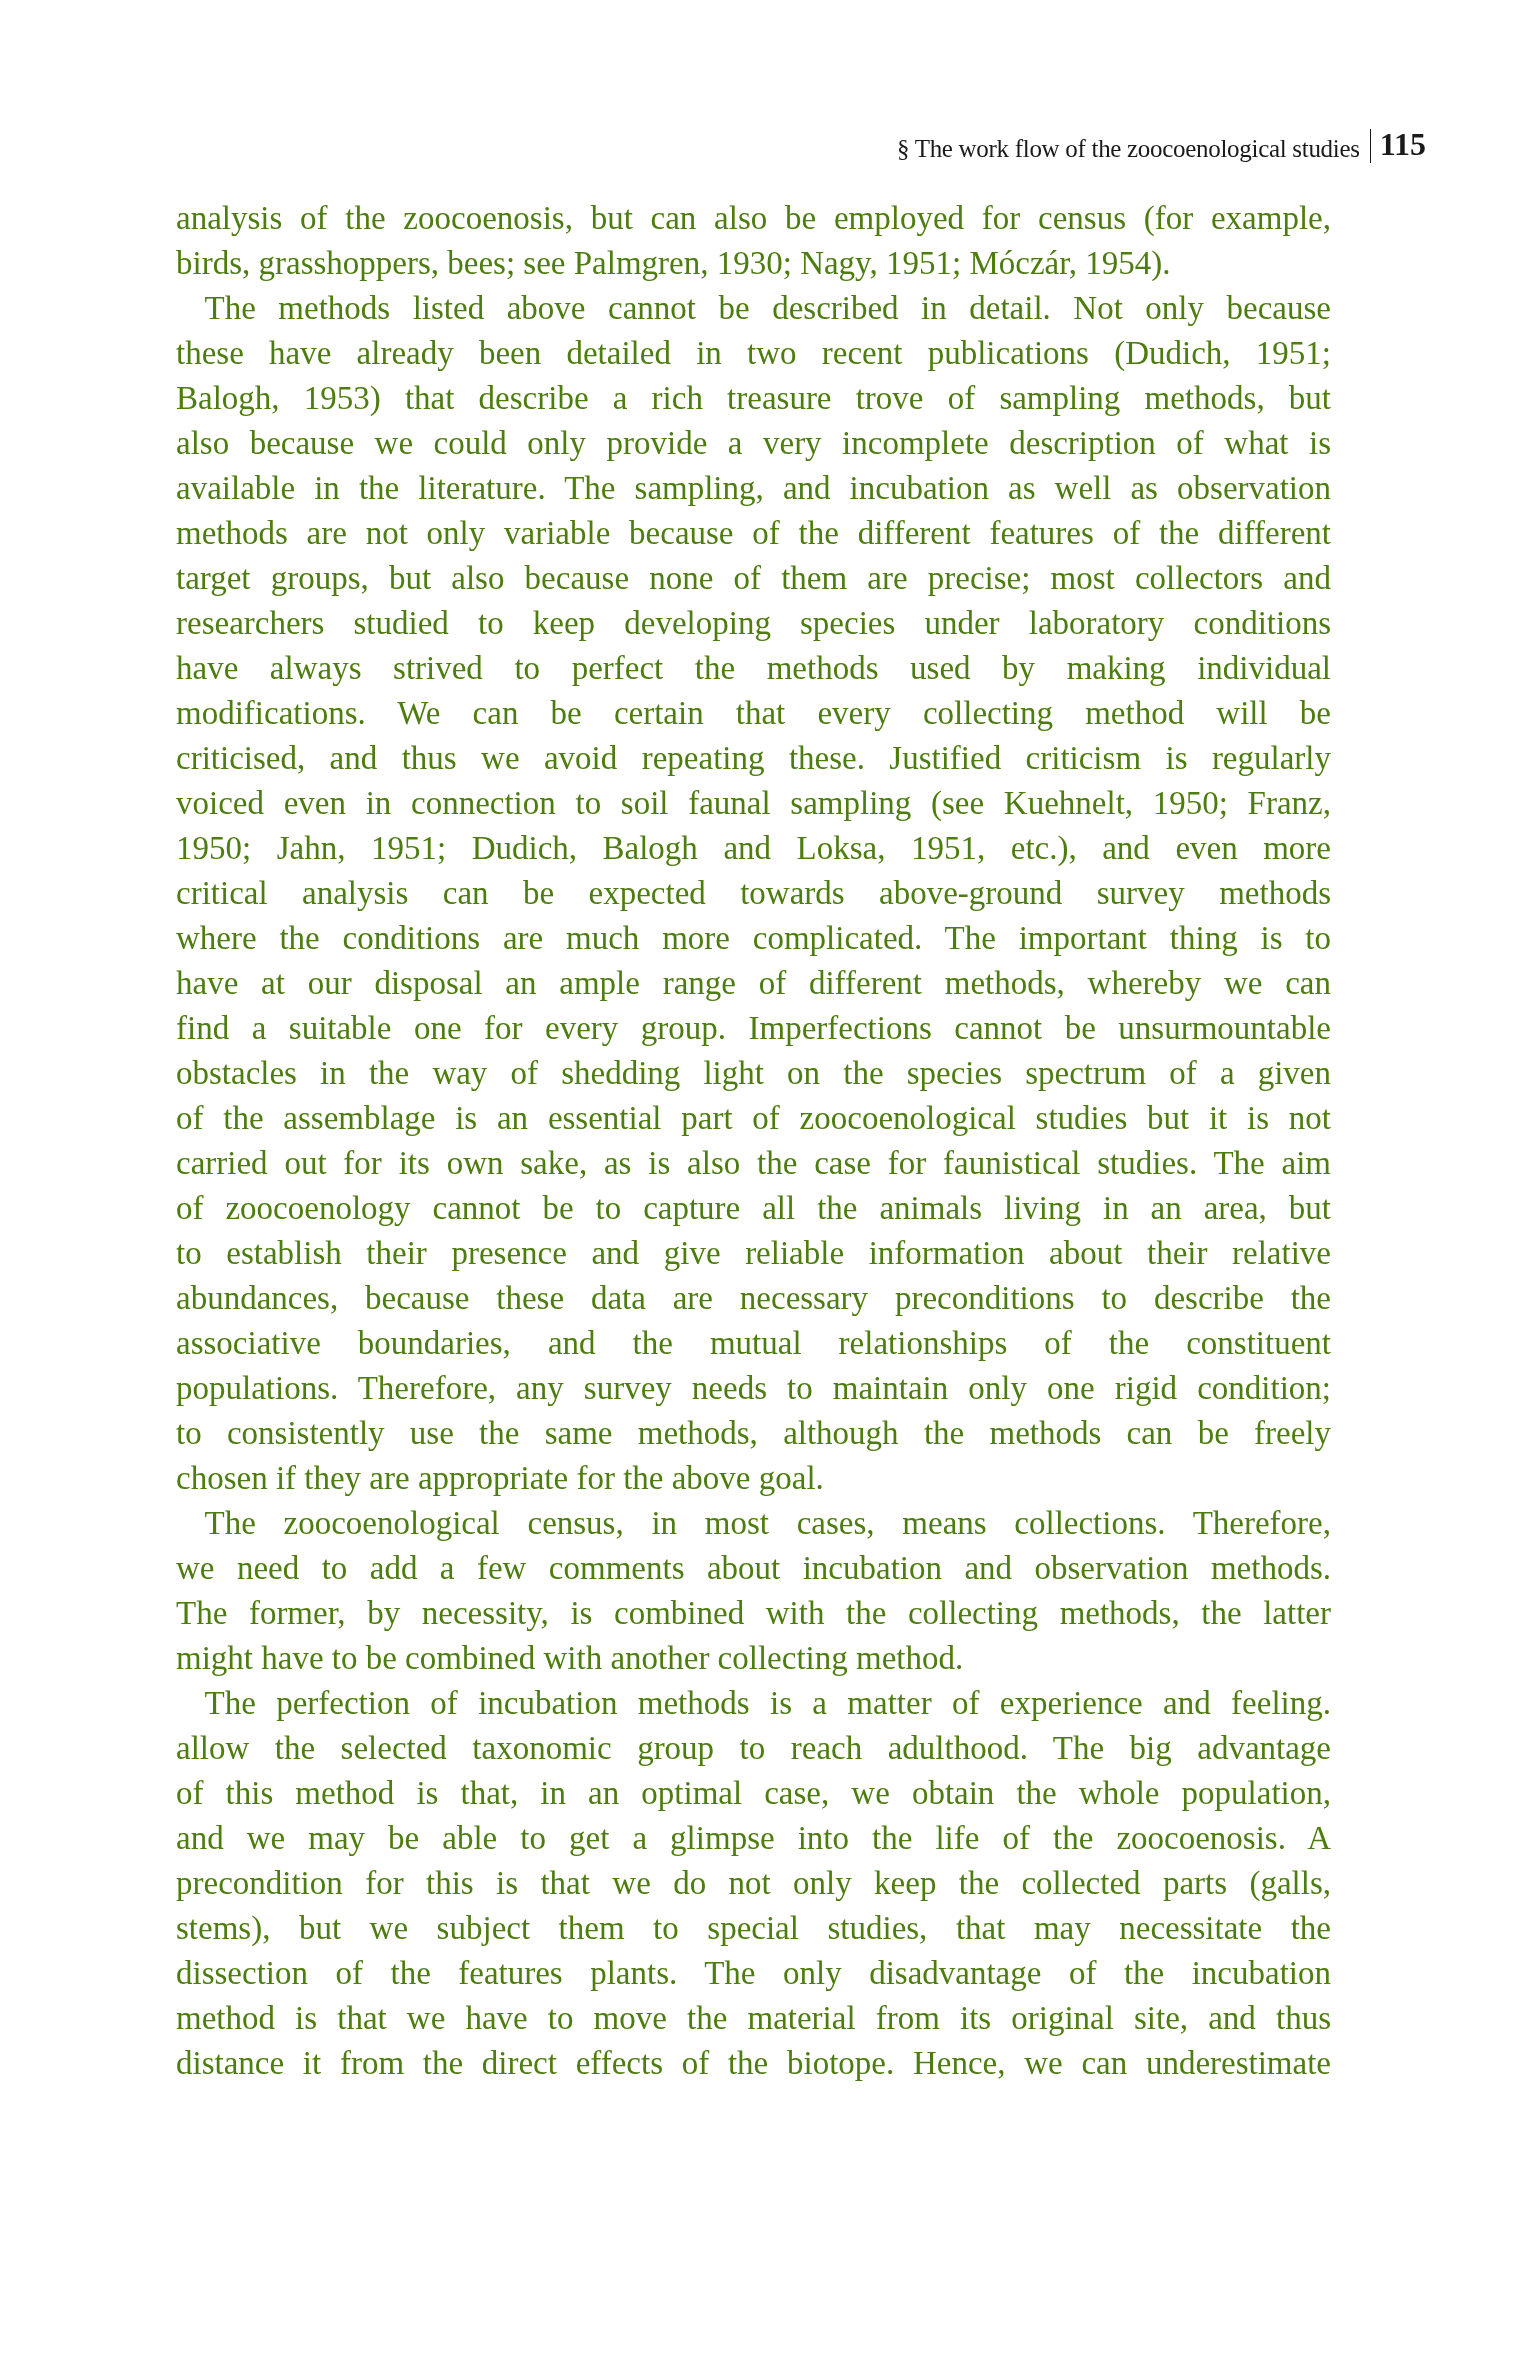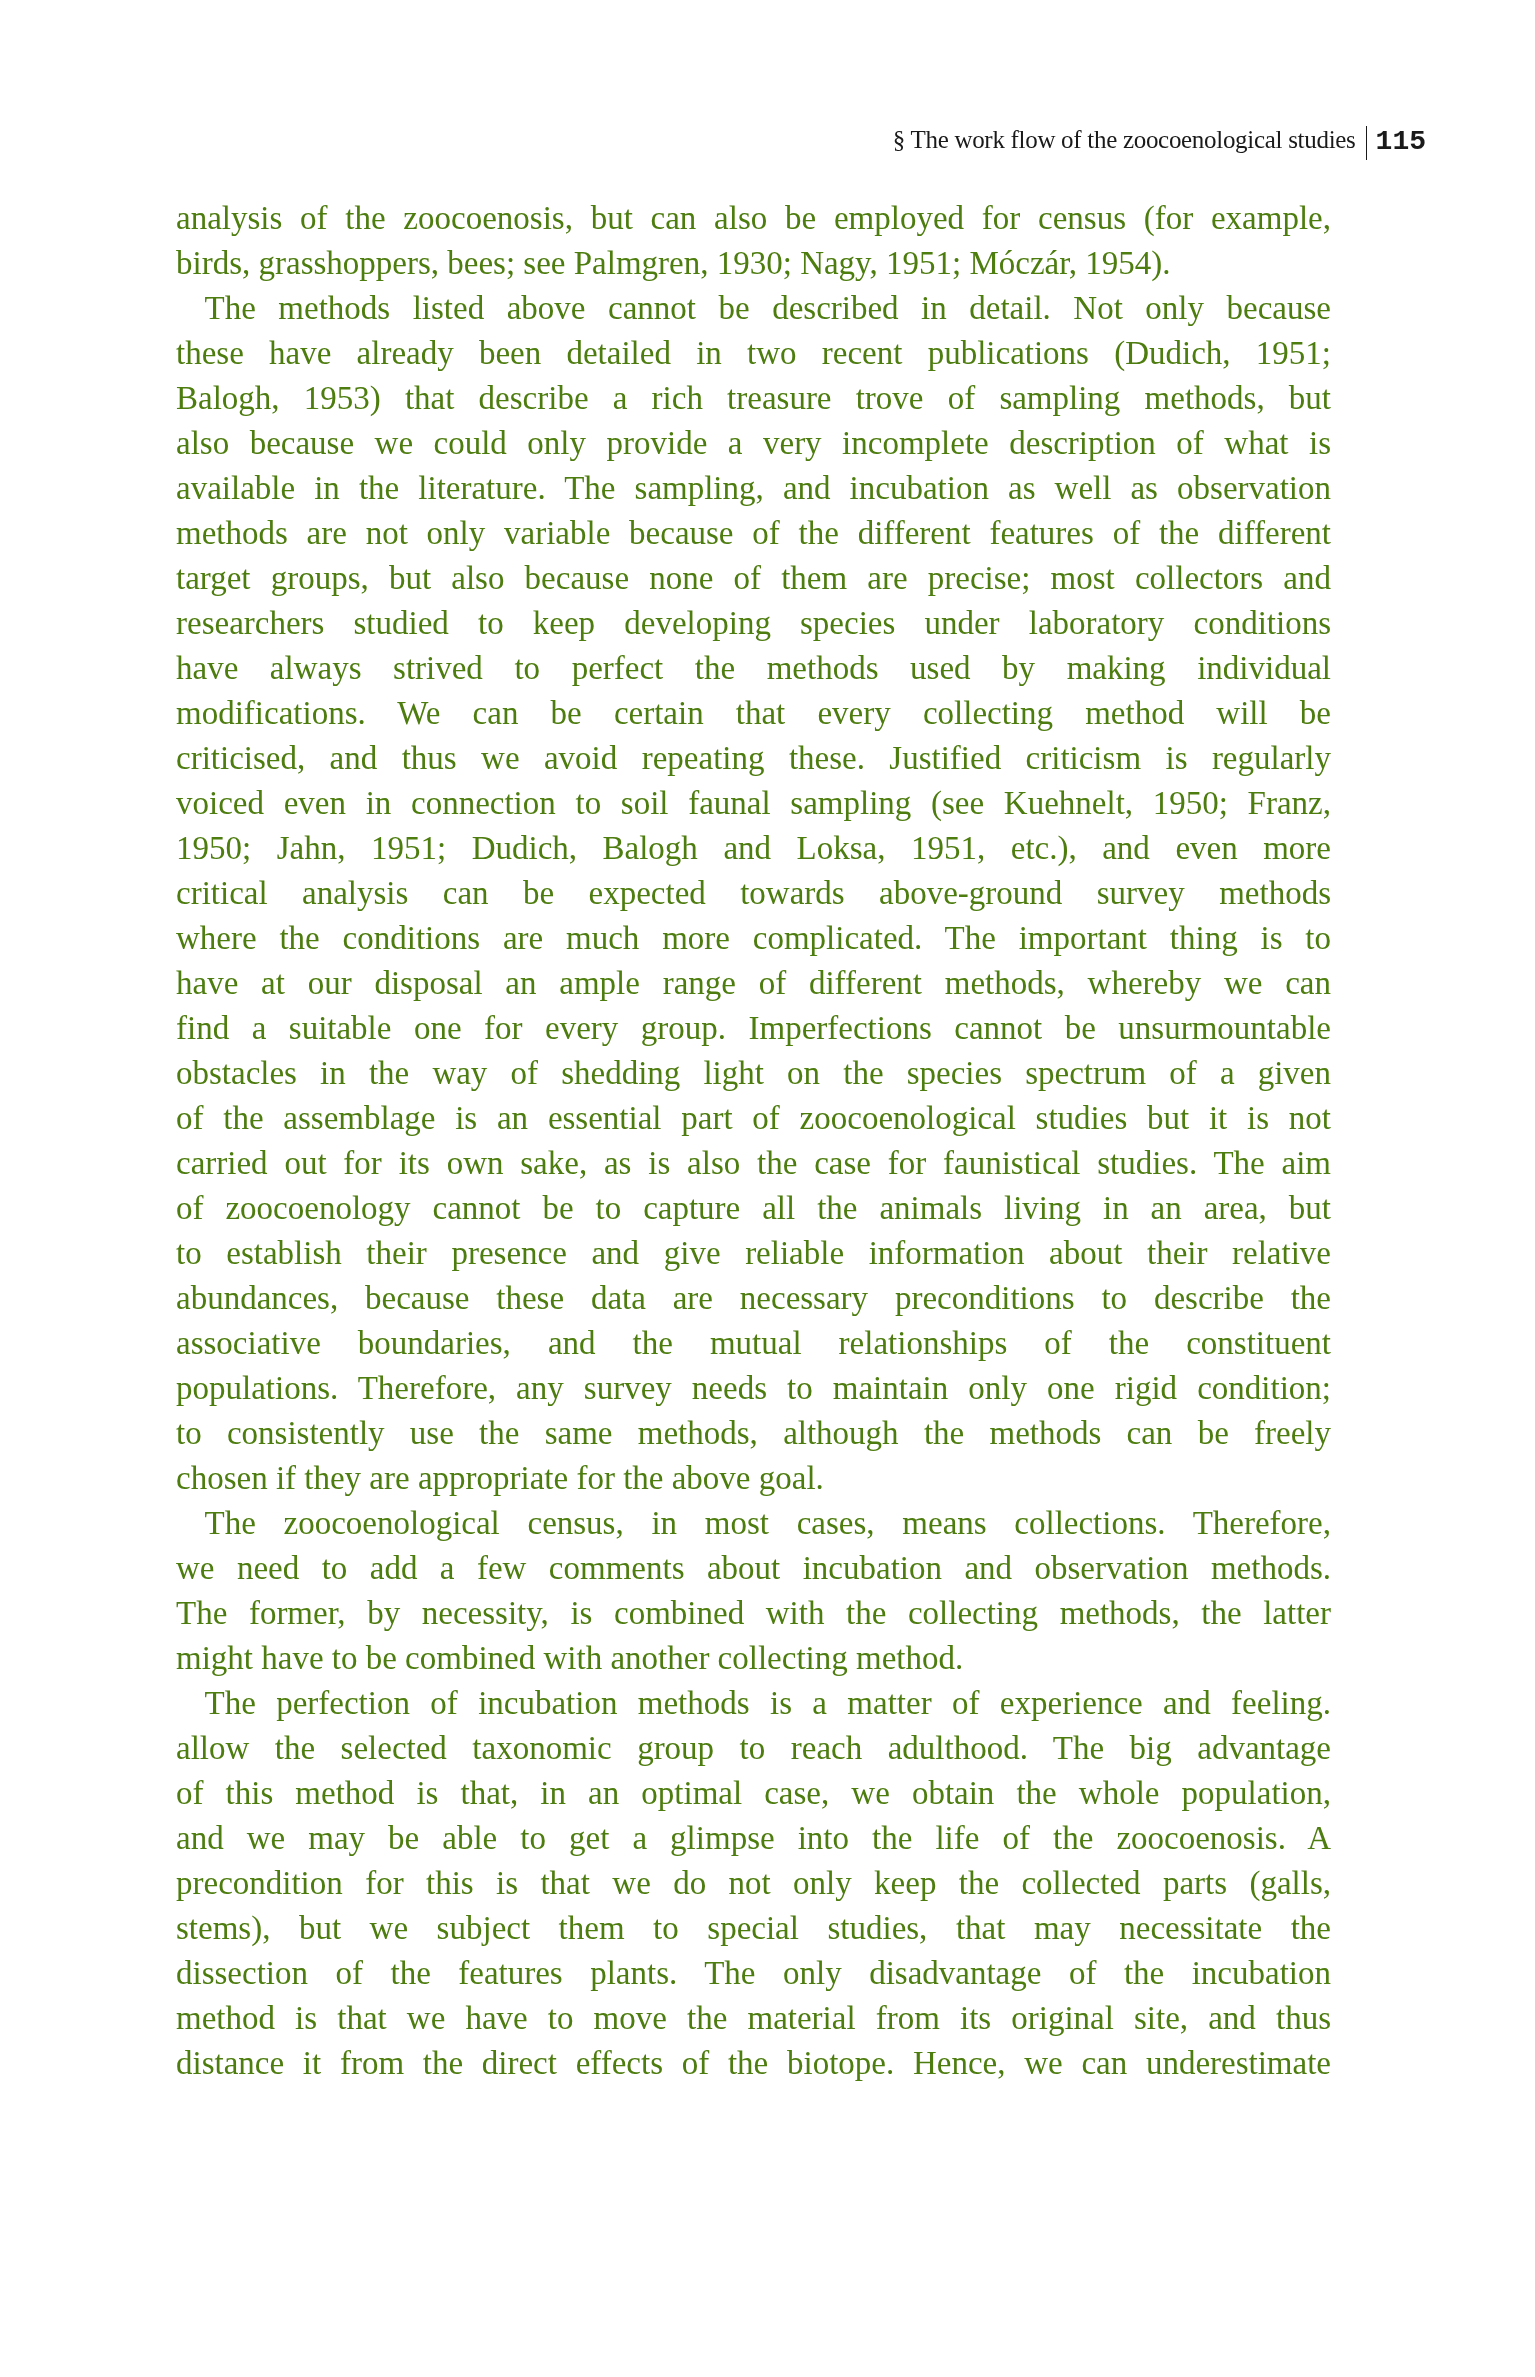--- a/index.html
+++ b/index.html
@@ -1,25 +1,25 @@
 <!DOCTYPE html>
 <html style="font-size:13.4px"><head>
 <meta charset="utf-8">
 <style>
   html, body { margin: 0; padding: 0; background: #ffffff; }
   body { width: 1536px; height: 2377px; position: relative; overflow: hidden; }
   .page { position: absolute; left: 0; top: 0; width: 1536px; height: 2377px; background: #ffffff; }
   .running-head {
     position: absolute; right: 110px; top: 126px;
     font-family: "Liberation Serif", "DejaVu Serif", serif;
-    color: #1a1a1a; display: flex; align-items: flex-start; white-space: nowrap;
+    color: #1a1a1a; display: flex; align-items: flex-end; white-space: nowrap;
   }
   .running-head .title { font-size: 25px; letter-spacing: -0.3px; }
   .running-head .sep { display: inline-block; width: 1.7px; height: 34px; background: #1a1a1a; margin: 0 8.4px 0 10px; }
-  .running-head .num { font-size: 28px; font-weight: bold; font-family: Liberation Mono, monospace; }
+  .running-head .num { font-size: 32px; font-weight: bold; }
   .body-text {
     position: absolute; left: 176px; top: 196px; width: 1155px;
     font-family: "Liberation Serif", "DejaVu Serif", serif;
     font-size: 33px; line-height: 45px; color: #4d7c0f;
   }
   .line { display: block; white-space: nowrap; height: 45px; text-align: justify; text-align-last: justify; overflow: visible; }
   .line.indent { padding-left: 28.5px; }
   .line.last { text-align-last: left; }
 </style>
 </head>

